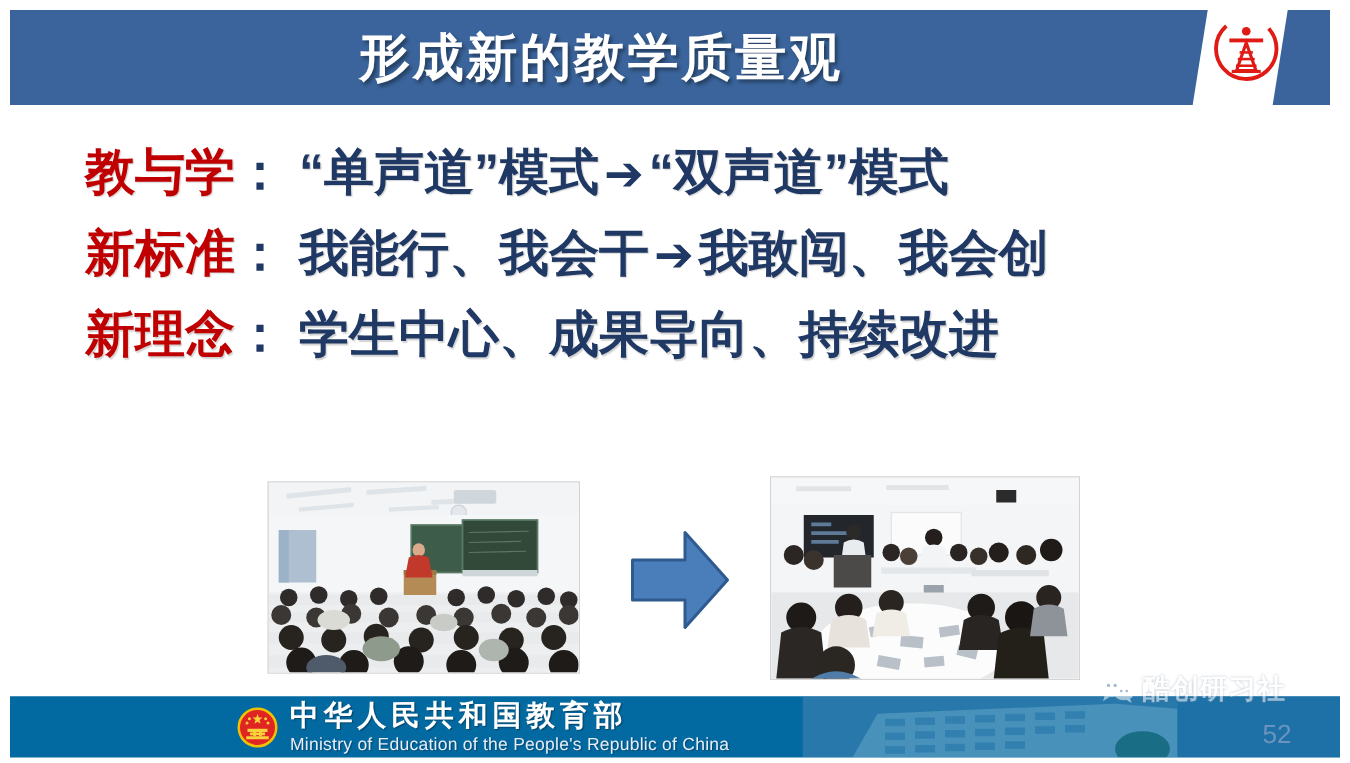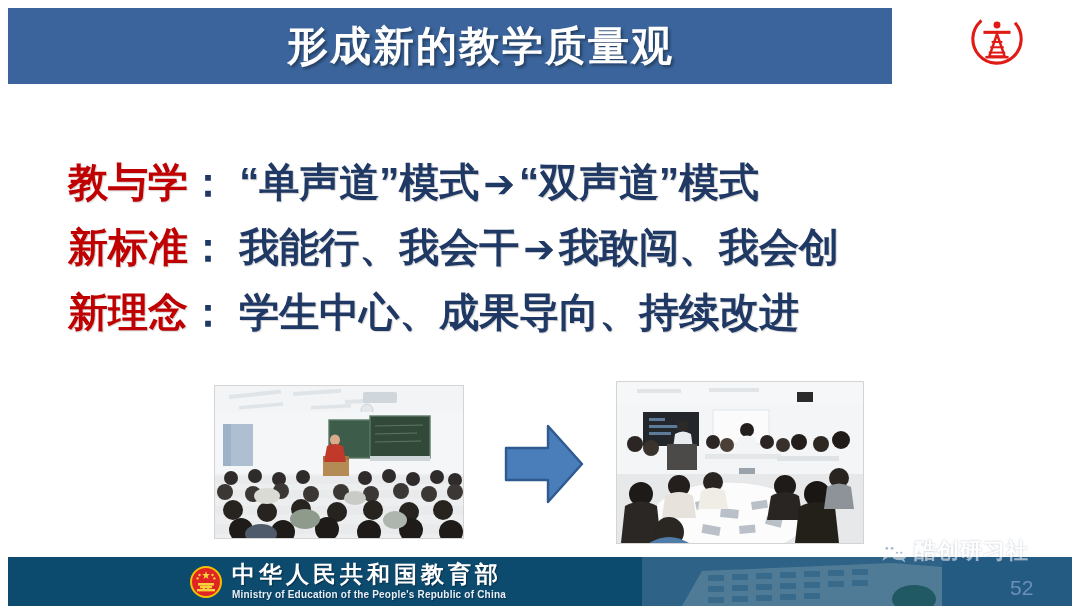--- a/index.html
+++ b/index.html
@@ -12,21 +12,21 @@
     position:relative;
   }
   .slide{
     position:absolute;inset:0;
     background:#ffffff;
     overflow:hidden;
   }
 
   
   .header{
-    position:absolute;left:8px;top:8px;width:884px;height:76px;
+    position:absolute;left:8px;top:8px;width:1056px;height:76px;
     overflow:hidden;
   }
   .header-band{
     position:absolute;left:0;top:0;width:100%;height:100%;
     background:#3a649b;
   }
   .header-slash-white{
     position:absolute;top:-4px;left:952px;width:66px;height:86px;
     background:#ffffff;
     transform:skewX(-9deg);
@@ -44,21 +44,21 @@
     text-shadow:2px 2px 3px rgba(0,0,0,.38);
     white-space:nowrap;
   }
   .header-logo{
     position:absolute;left:968px;top:10px;width:58px;height:58px;
     z-index:5;
   }
 
   
   .lines{
-    position:absolute;left:68px;top:118px;width:960px;margin-top:44px;
+    position:absolute;left:68px;top:118px;width:960px;
   }
   .line{
     white-space:nowrap;
     line-height:1.0;
     margin-bottom:24px;
     font-weight:bold;
     font-size:40px;
   }
   .lbl{
     color:#c00000;
@@ -85,41 +85,40 @@
   .photo-left{left:214px;top:385px;width:248px;height:152px;}
   .photo-right{left:616px;top:381px;width:246px;height:161px;}
 
   .arrow-big{
     position:absolute;left:502px;top:420px;width:84px;height:88px;
   }
 
   
   .footer{
     position:absolute;left:8px;top:557px;width:1064px;height:49px;
-    background:#0c4a6e;
+    background:#0369a1;
     overflow:hidden;
   }
   .footer-photo{
     position:absolute;right:0;top:0;width:430px;height:49px;
     opacity:.30;
   }
   .footer-brand{
     position:absolute;left:181px;top:2px;height:45px;
     display:flex;align-items:center;gap:9px;
   }
   .footer-emblem{width:34px;height:34px;flex:0 0 auto;}
   .footer-texts{display:flex;flex-direction:column;line-height:1;}
   .footer-cn{
     color:#ffffff;font-size:23px;font-weight:bold;letter-spacing:4px;
     text-shadow:1px 1px 1px rgba(0,0,0,.35);
   }
   .footer-en{
-    color:#e8eef7;font-size:10px;margin-top:4px;letter-spacing:.2px;
+    color:#e8eef7;font-size:14px;margin-top:4px;letter-spacing:.2px;
     text-shadow:1px 1px 1px rgba(0,0,0,.3);
-    font-weight:bold;
   }
 
   
   .watermark{
     position:absolute;left:878px;top:536px;
     display:flex;align-items:center;gap:6px;
     opacity:.55;
     pointer-events:none;
   }
   .wm-icon{width:30px;height:24px;flex:0 0 auto;}

